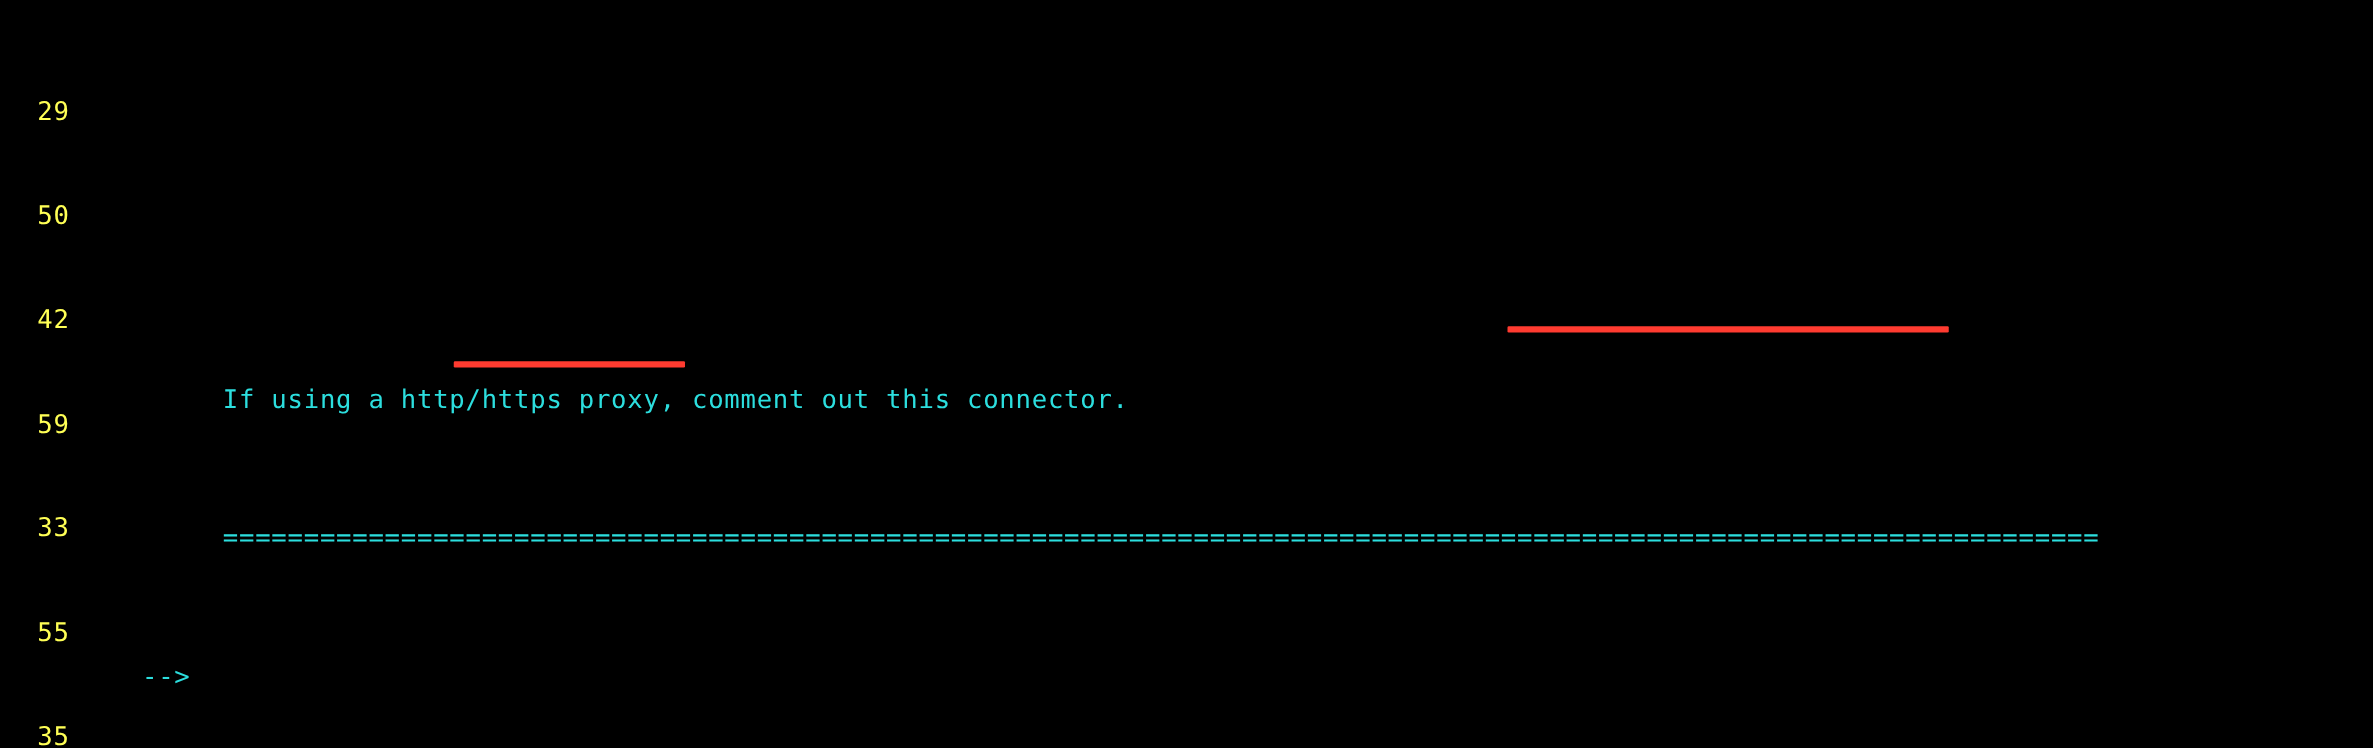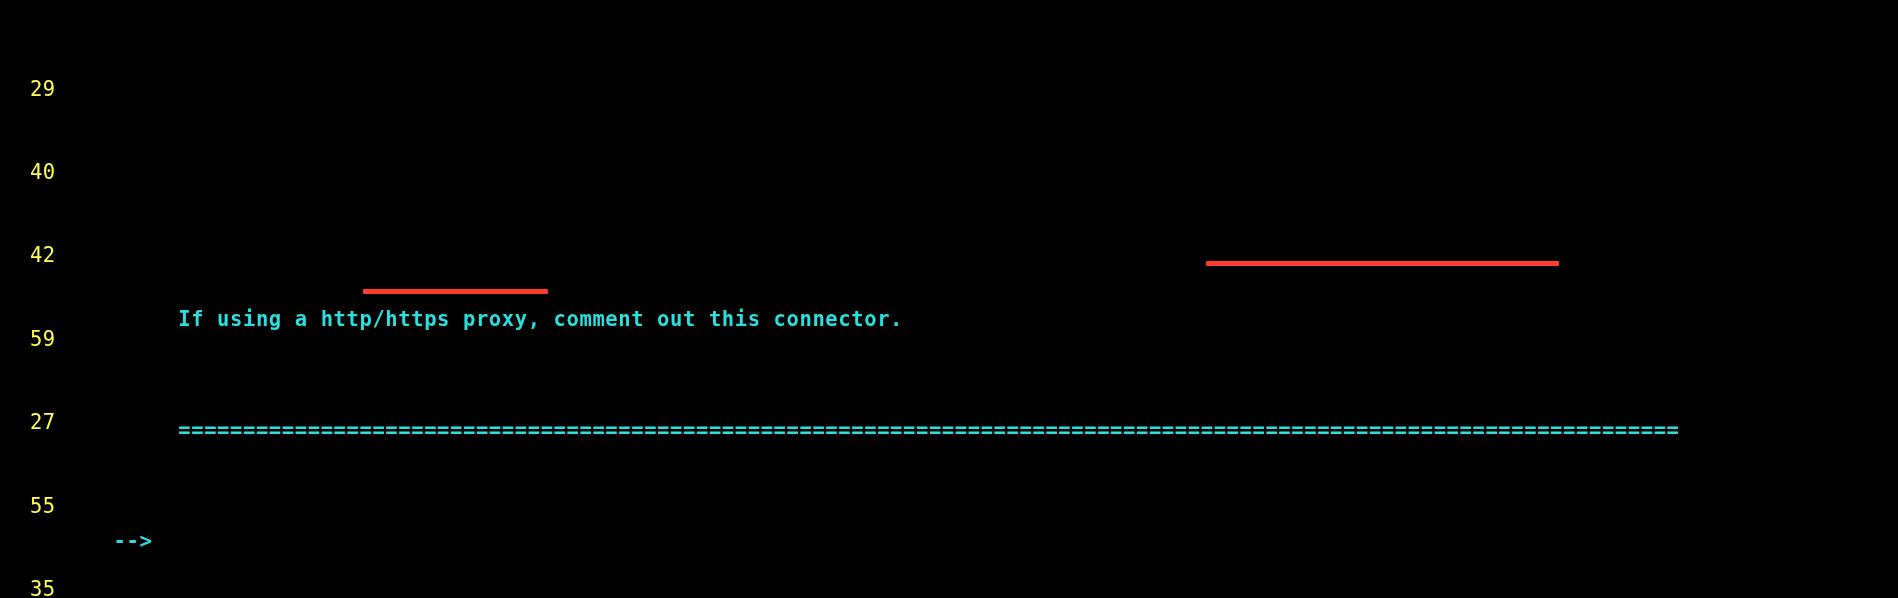--- a/index.html
+++ b/index.html
@@ -33,21 +33,20 @@
     display: block;
   }
   .code {
     flex: 1 1 auto;
     color: #e5e5e5;
     position: relative;
   }
   .code .row {
     display: block;
     height: 27.8px;
-    font-weight: bold;
   }
 
   
   .comment     { color: #2cdede; }
 
   .underline-red {
     position: absolute;
     height: 5px;
     background: #ff3b30;
     border-radius: 1px;
@@ -57,24 +56,24 @@
   .ind { color: inherit; }
 </style>
 </head>
 <body>
 
 <div class="editor">
 
   
   <div class="gutter">
     <span class="ln">29</span>
-    <span class="ln">40</span>
+    <span class="ln">50</span>
     <span class="ln">42</span>
     <span class="ln">59</span>
-    <span class="ln">27</span>
+    <span class="ln">33</span>
     <span class="ln">55</span>
     <span class="ln">35</span>
     
     
     
     
     
     
     
     

